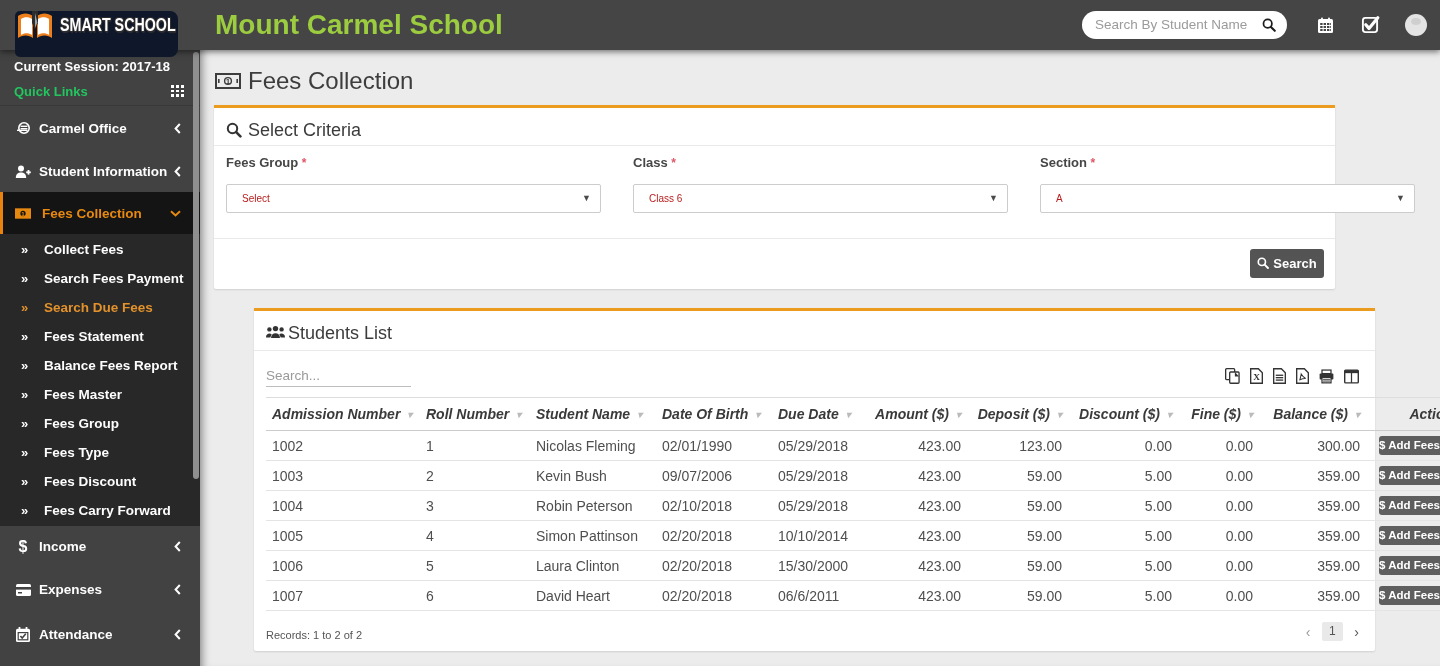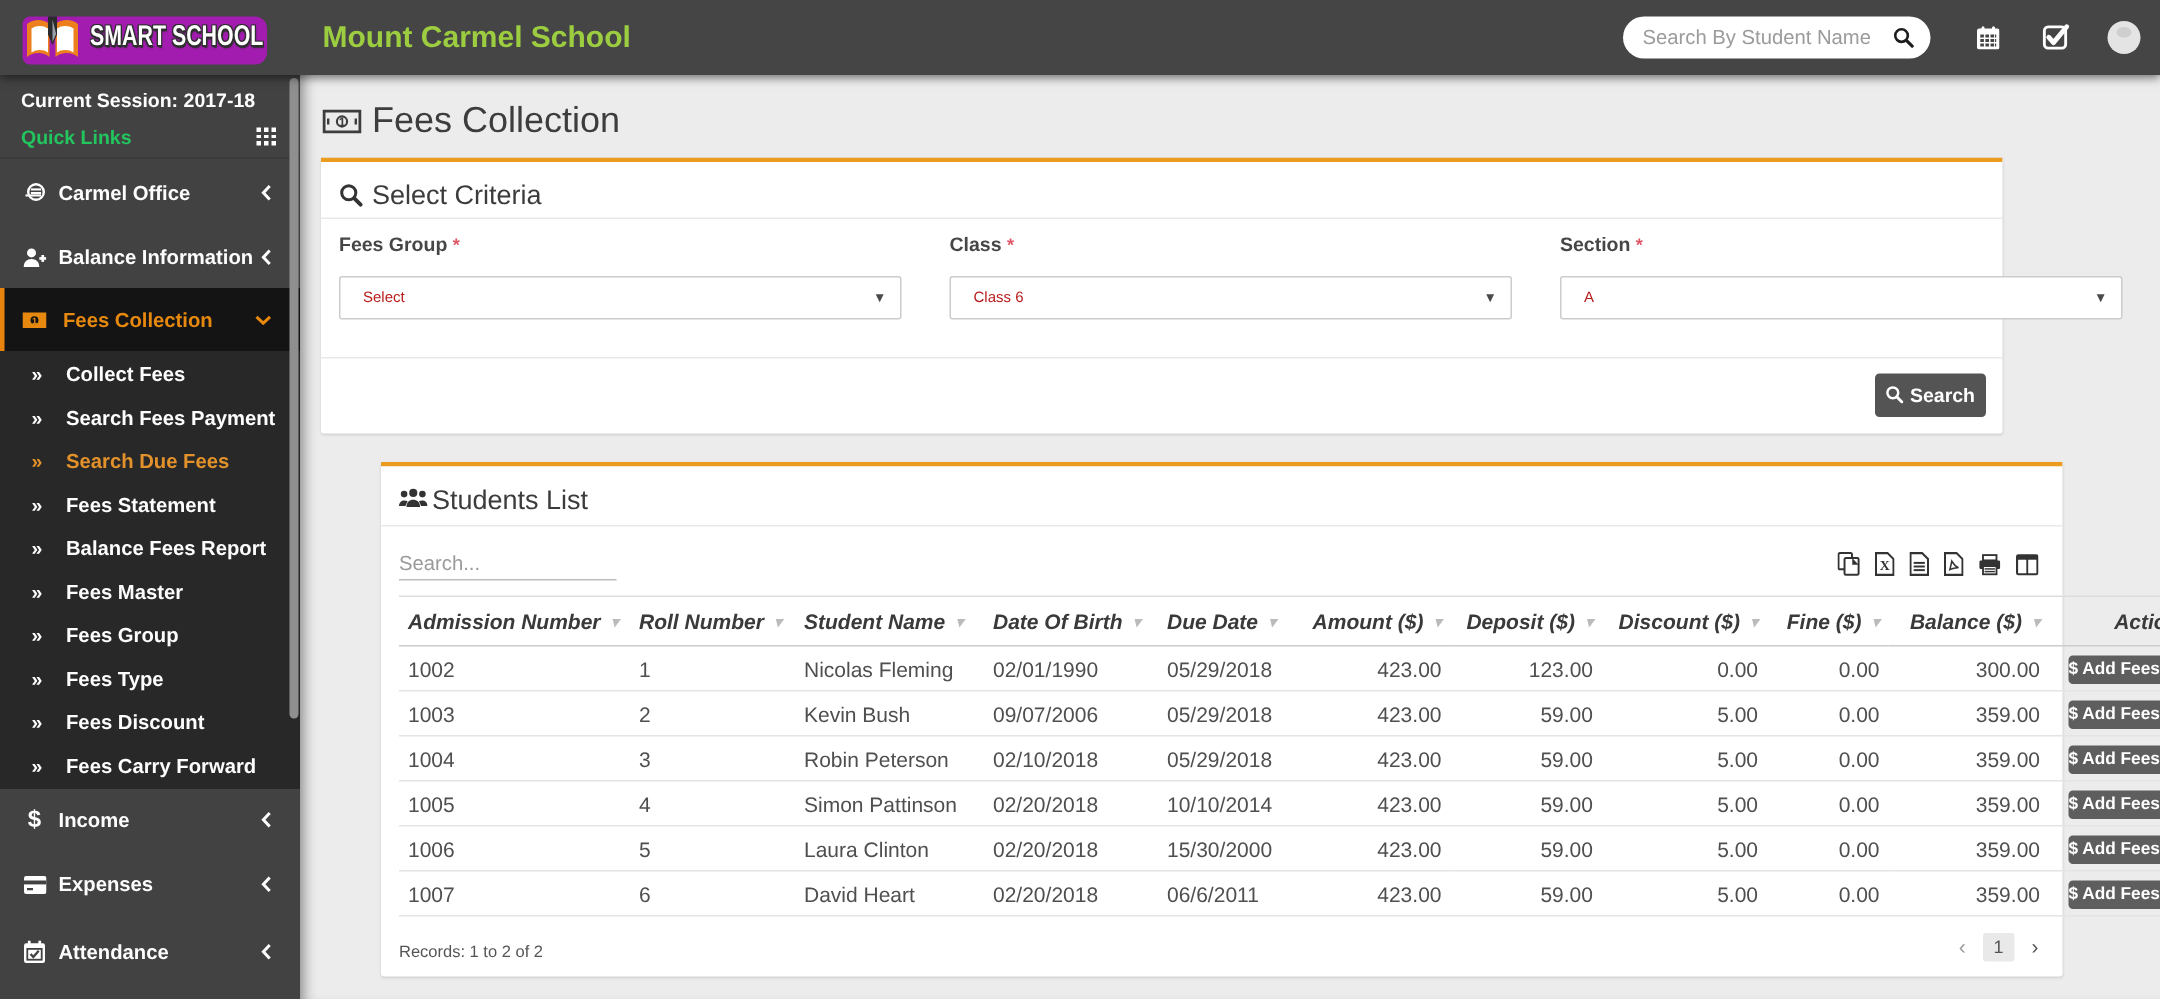--- a/index.html
+++ b/index.html
@@ -1,26 +1,26 @@
 <!DOCTYPE html>
 <html><head>
 <meta charset="utf-8">
 <style>
 * { margin:0; padding:0; box-sizing:border-box; }
 html,body { width:1440px; height:666px; overflow:hidden; font-family:"Liberation Sans", sans-serif; }
 body { position:relative; background:#ececec; }
 
 
 #topbar { position:absolute; left:0; top:0; width:1440px; height:50px; background:#454545; box-shadow:0 2px 6px rgba(0,0,0,0.5); z-index:10; }
-#logo { position:absolute; left:15px; top:11px; width:163px; height:32px; background:#a21caf; border-radius:5px 8px 8px 5px; }
+#logo { position:absolute; left:15px; top:11px; width:163px; height:46px; background:#0f172a; border-radius:5px 8px 8px 5px; }
 #logo .book { position:absolute; left:0px; top:-2px; }
 #logo .brand { position:absolute; left:45px; top:0; height:29px; line-height:28px;
   color:#fff; font-weight:bold; font-size:19px; letter-spacing:0px; white-space:nowrap; transform:scaleX(0.75); transform-origin:left center;
   text-shadow:-1px -1px 0 #2e2e2e, 1px -1px 0 #2e2e2e, -1px 1px 0 #2e2e2e, 1px 1px 0 #2e2e2e, 1px 2px 1px #2e2e2e; }
-#schoolname { position:absolute; left:215px; top:0; height:50px; line-height:50px; color:#9ccc3f; font-size:20px; font-weight:bold;text-align:right; }
+#schoolname { position:absolute; left:215px; top:0; height:50px; line-height:50px; color:#9ccc3f; font-size:28px; font-weight:bold;text-align:right; }
 #searchpill { position:absolute; left:1082px; top:11px; width:205px; height:28px; background:#fff; border-radius:14px; }
 #searchpill .ph { position:absolute; left:13px; top:0; line-height:28px; font-size:13.5px; color:#9b9b9b; }
 #searchpill svg { position:absolute; right:11px; top:7px; }
 .topicon { position:absolute; top:17px; }
 #avatar { position:absolute; left:1405px; top:14px; width:22px; height:22px; border-radius:50%; background:#e4e4e4; }
 #avatar .inner { position:absolute; left:6px; top:4px; width:10px; height:7px; border-radius:50%; background:#cfcfcf; }
 
 
 #sidebar { position:absolute; left:0; top:50px; width:200px; height:616px; background:#424242; }
 #sidebar .session { position:absolute; left:14px; top:9px; color:#fdfdfd; font-size:13px; font-weight:bold; }
@@ -166,21 +166,21 @@
   </div>
   <div class="mitem" style="top:100px">
     <div class="ico">
       <svg width="16" height="14" viewBox="0 0 16 14">
           <circle cx="6" cy="3.6" r="3" fill="#fff"></circle>
           <path d="M0.8 13 C0.8 9.4, 3 7.6, 6 7.6 C9 7.6, 11.2 9.4, 11.2 13 Z" fill="#fff"></path>
           <rect x="11.2" y="6.4" width="4.6" height="1.8" fill="#fff"></rect>
           <rect x="12.6" y="5" width="1.8" height="4.6" fill="#fff"></rect>
         </svg>
     </div>
-    <div class="txt">Balance Information</div>
+    <div class="txt">Student Information</div>
       <div class="chev">
         <svg width="7" height="11" viewBox="0 0 7 11">
           <path d="M5.8 1 L1.6 5.5 L5.8 10" fill="none" stroke="#fdfdfd" stroke-width="2"></path>
         </svg>
       </div>
   </div>
   <div class="mitem active" style="top:142px">
     <div class="ico" style="left:12px">
       <svg width="17" height="11" viewBox="0 0 17 11">
           <rect x="0" y="0" width="17" height="11" fill="#e8890f"></rect>

